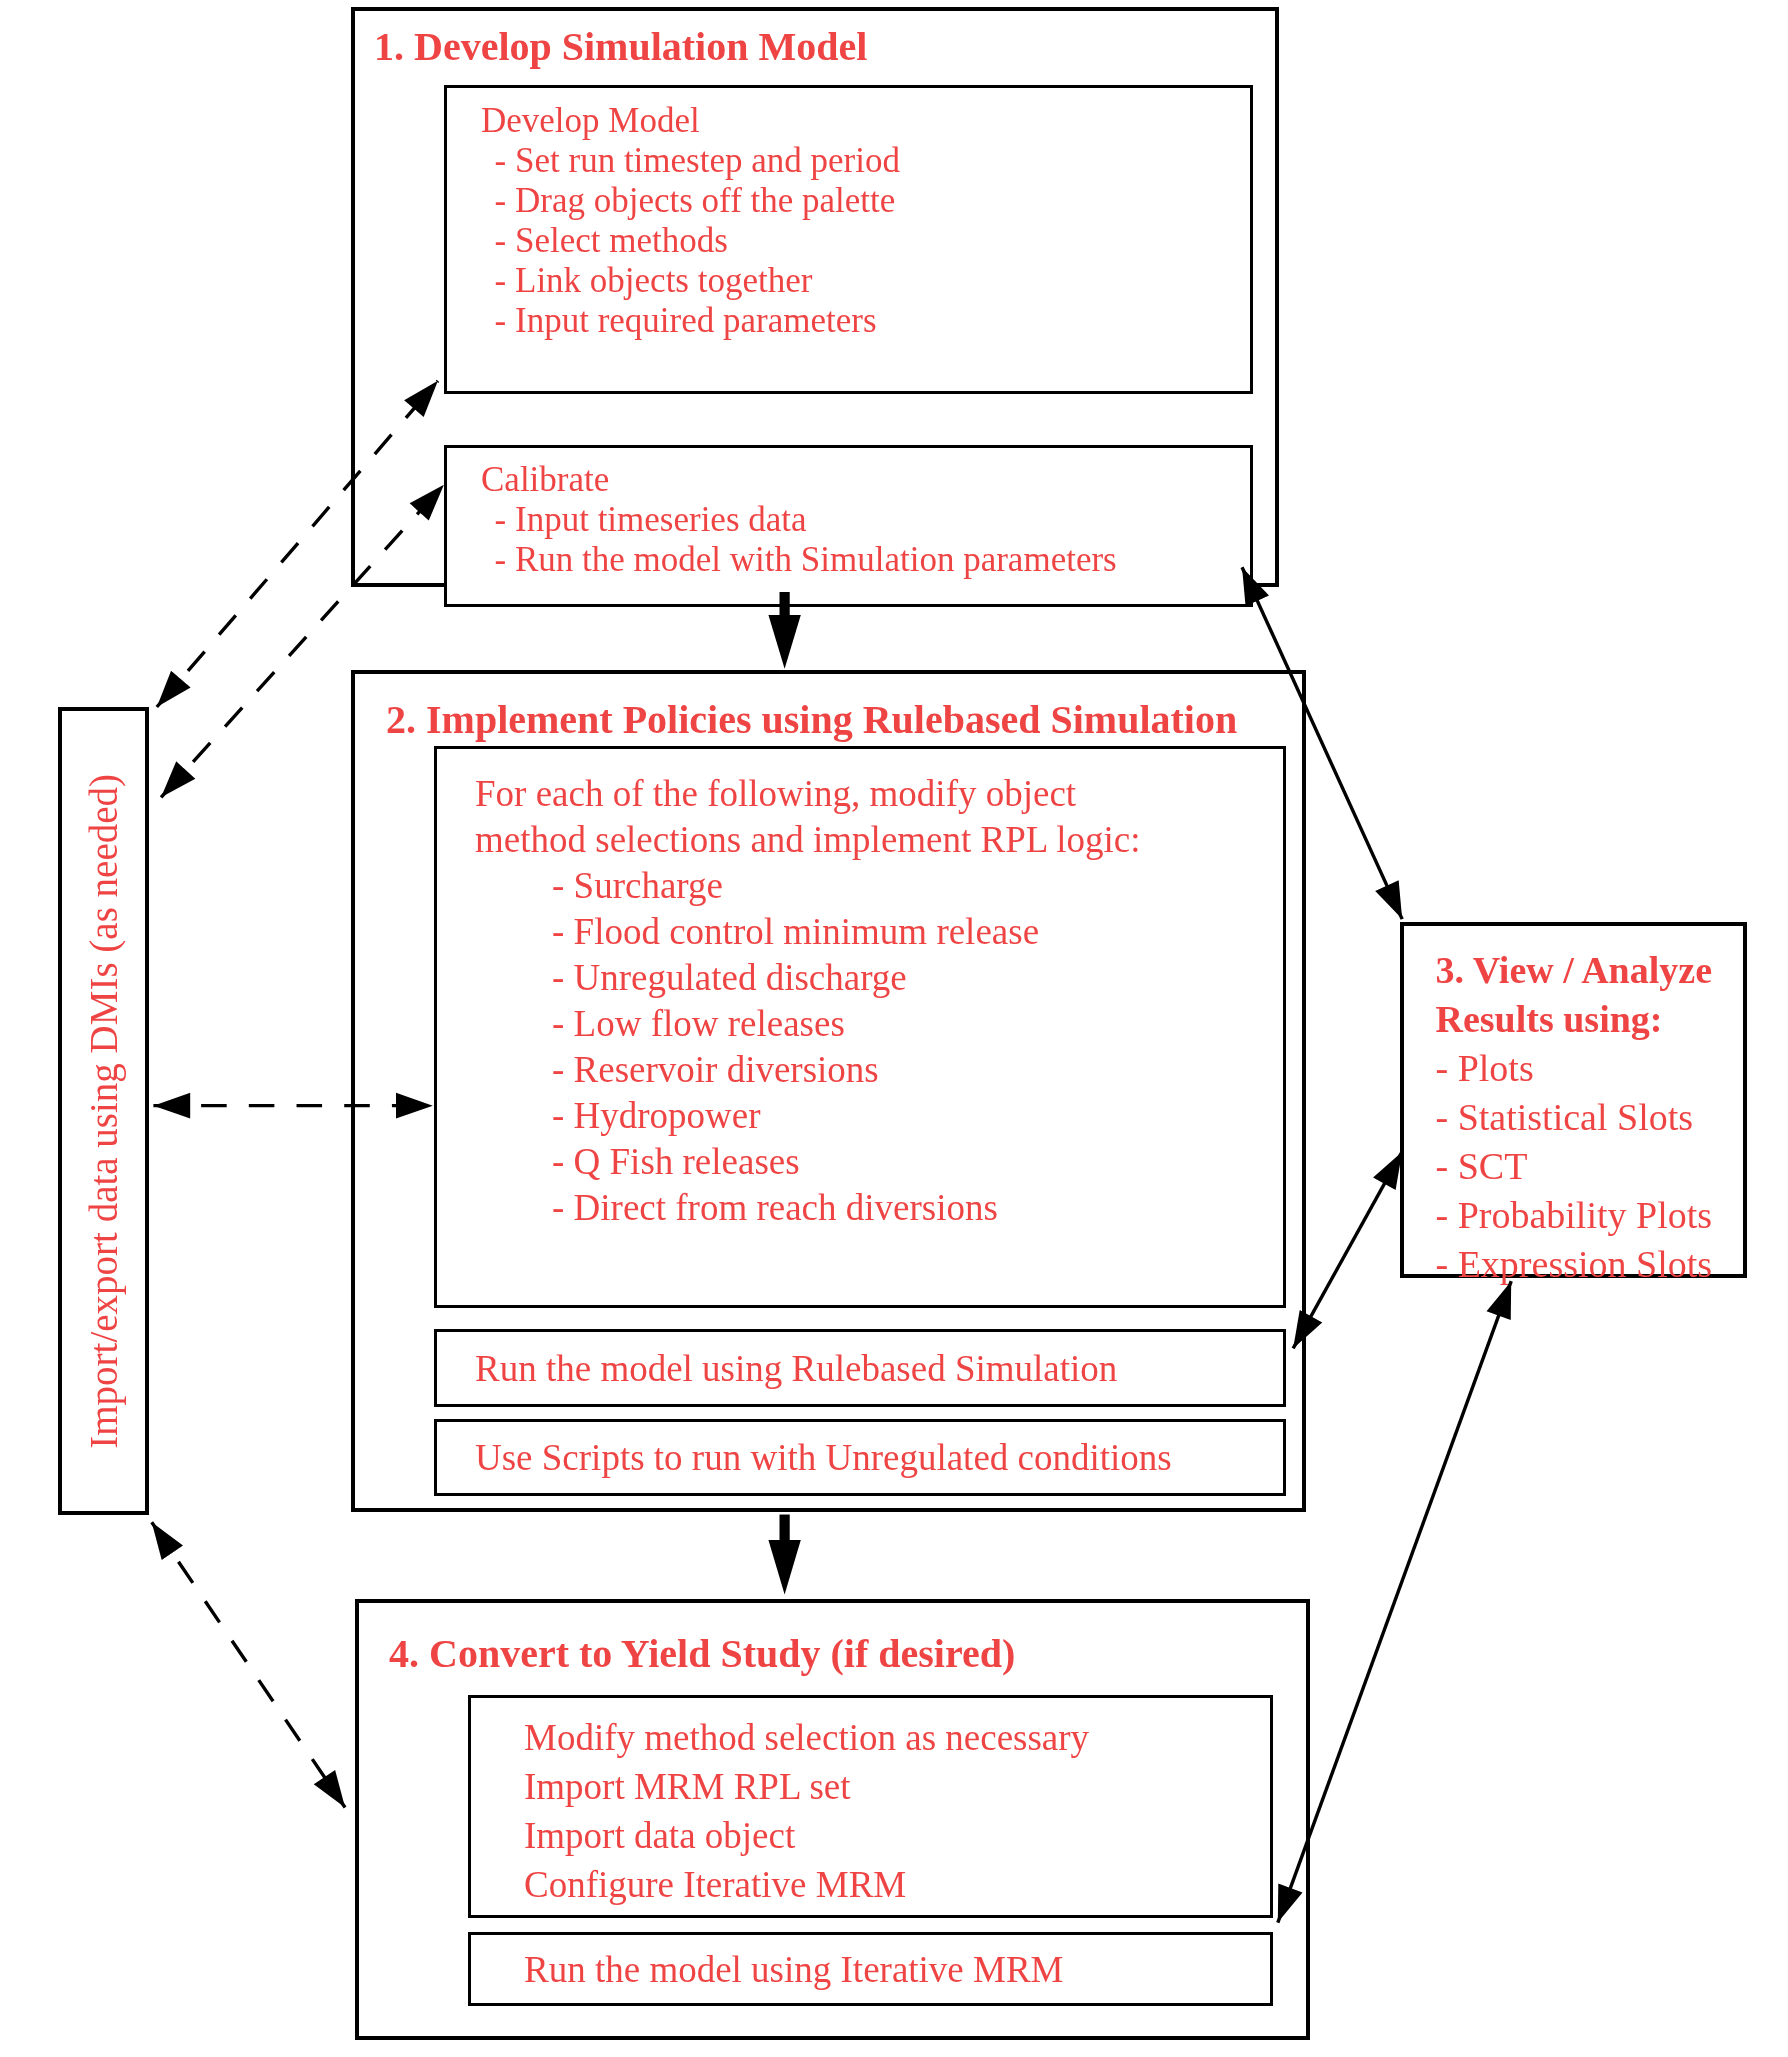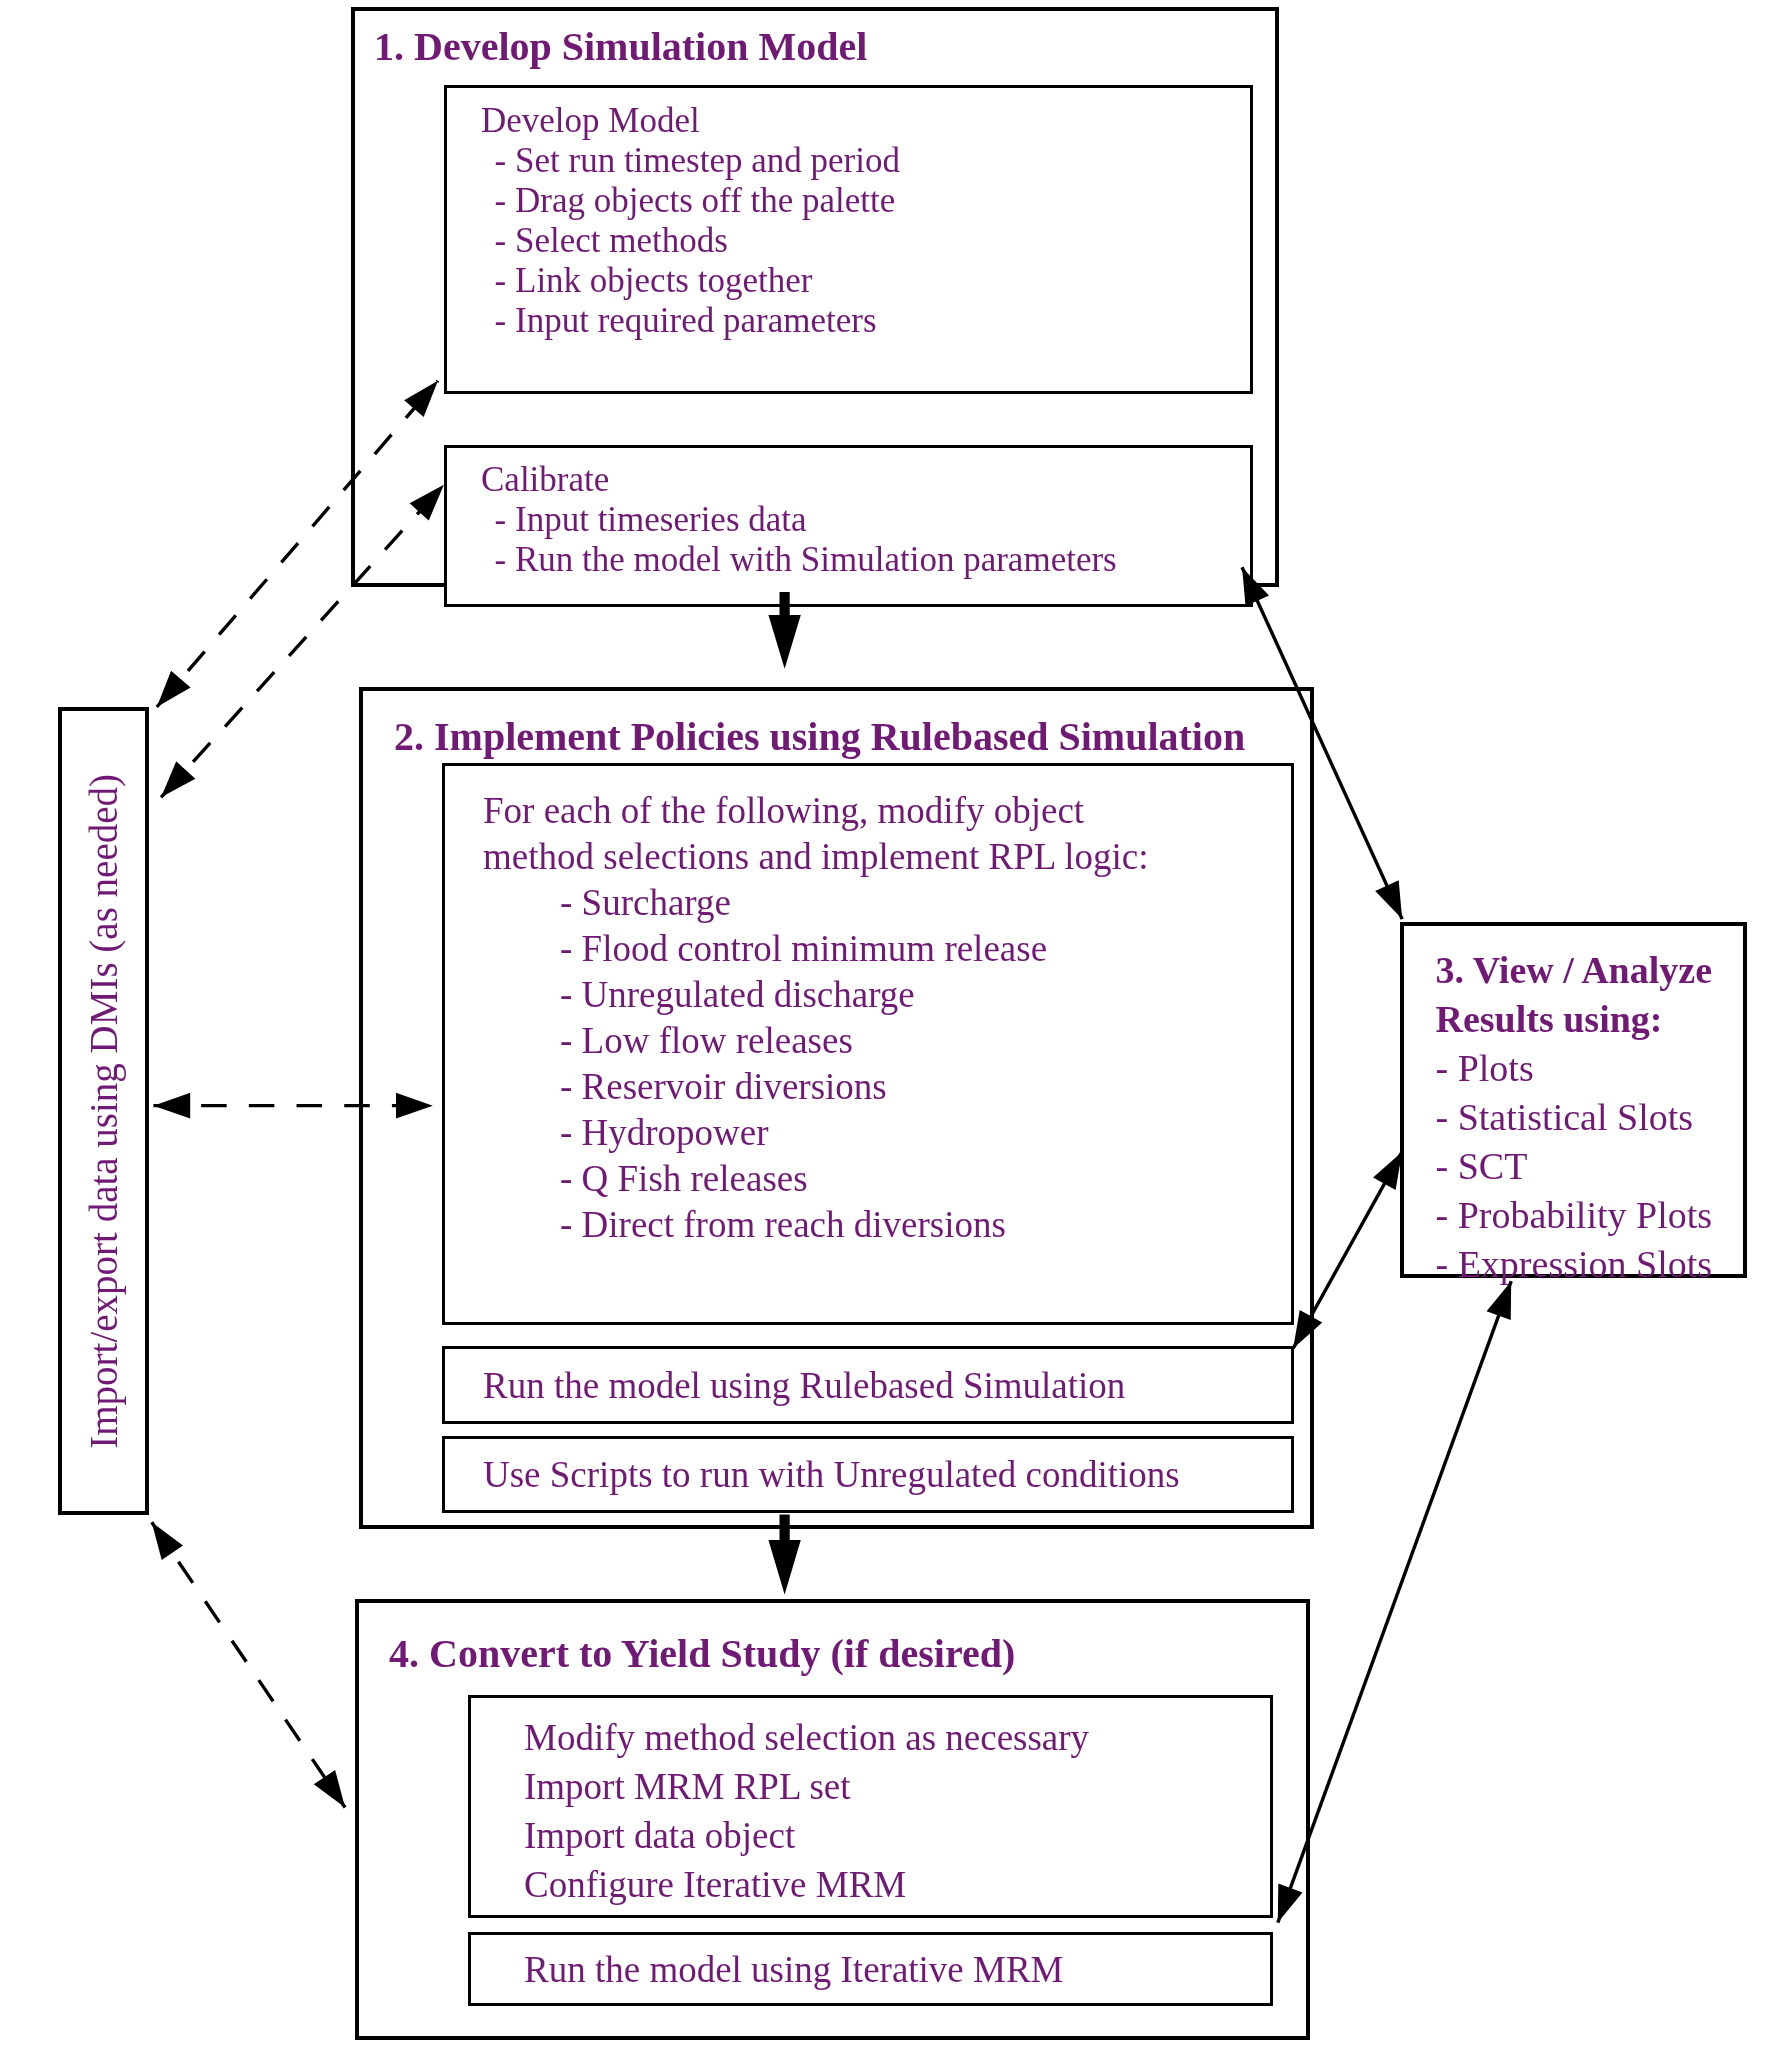--- a/index.html
+++ b/index.html
@@ -1,35 +1,35 @@
 <!DOCTYPE html>
 <html style="font-size:13.6px"><head>
 <meta charset="utf-8">
 <style>
   html,body { margin:0; padding:0; background:#ffffff; }
   .canvas {
     position:relative; width:1569px; height:2058px; background:#ffffff;
-    font-family:"Liberation Serif", serif; color:#701a75;
+    font-family:"Liberation Serif", serif; color:#ef4444;
   }
   .outer-box { position:absolute; border:4.3px solid #000; background:#fff; box-sizing:border-box; }
   .inner-box { position:absolute; border:3.4px solid #000; background:#fff; box-sizing:border-box; }
   .box-title { position:absolute; font-weight:bold; font-size:40px; white-space:nowrap; }
   .text-line { white-space:nowrap; }
 
   
   .box1 { left:351px; top:6.8px; width:928px; height:580px; }
   .box1 .box-title { left:19px; top:12px; }
   .box1-develop { left:89px; top:74px; width:809px; height:309px;
                   padding:13.6px 0 0 34px; font-size:35px; line-height:40px; }
   .box1-calibrate { left:89px; top:394px; width:809px; height:162px;
                   padding:12px 0 0 34px; font-size:35px; line-height:40px;margin-top:40px; }
   .sub-items { padding-left:13.6px; }
 
   
-  .box2 { left:359px; top:670px; width:955px; height:842px;margin-top:17px; }
+  .box2 { left:351px; top:670px; width:955px; height:842px; }
   .box2 .box-title { left:31px; top:22px; }
   .box2-policies { left:79px; top:72px; width:852px; height:562px;
                    padding:22px 0 0 38px; font-size:37px; line-height:46px; }
   .policy-items { padding-left:77px; }
   .bar-box { display:flex; align-items:center; font-size:37px; }
   .box2-run { left:79px; top:655px; width:852px; height:78px; padding-left:38px; }
   .box2-scripts { left:79px; top:745px; width:852px; height:77px; padding-left:38px; }
 
   
   .box3 { left:1400px; top:922px; width:347px; height:356px;

